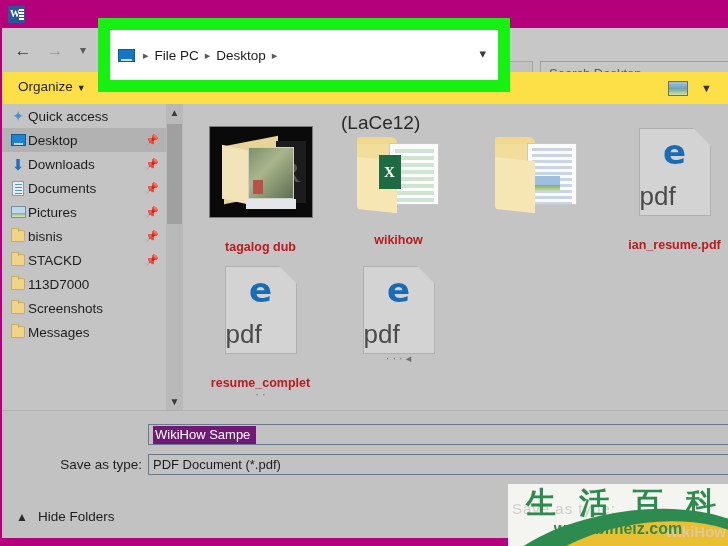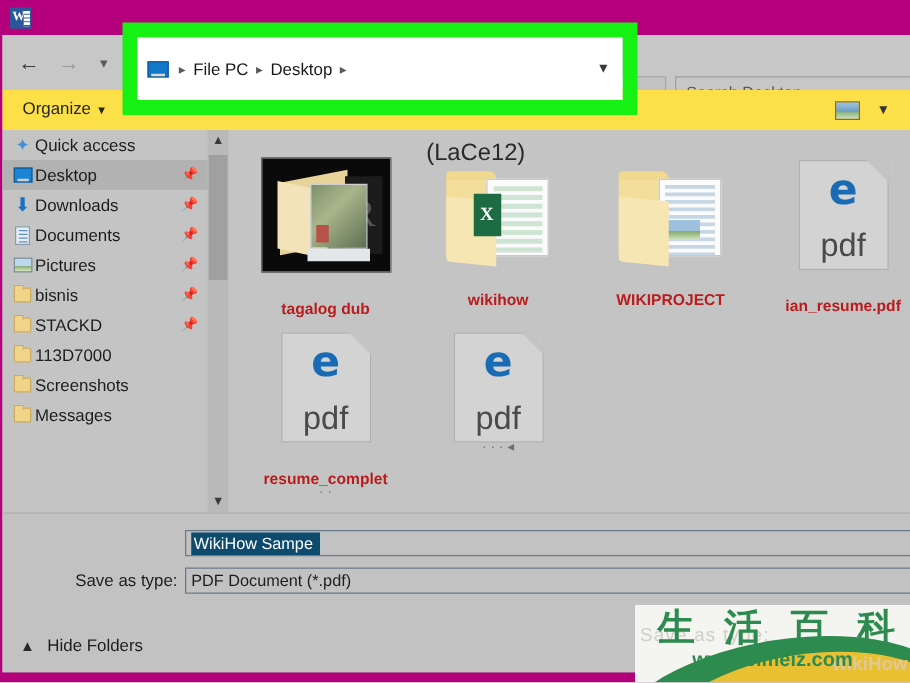--- a/index.html
+++ b/index.html
@@ -499,21 +499,21 @@
     position: absolute; left: 0; right: 0; top: 6px;
     text-align: center;
     color: #1a6bb5;
     font-size: 34px;
     font-weight: bold;
     font-family: "DejaVu Sans", sans-serif;
     line-height: 1;
   }
   .pdf .t {
     position: absolute; left: 0; right: 0; bottom: 6px;
-    text-align: center;
+    text-align: left;
     color: #4a4a4a;
     font-size: 26px;
     font-family: "Liberation Sans", sans-serif;
     line-height: 1;
   }
 
   
   .formarea {
     position: absolute;
     left: 2px; top: 410px;
@@ -541,21 +541,21 @@
     font-size: 13px;
     color: #1d1d1d;
     padding-left: 4px;
     line-height: 19px;
     white-space: nowrap;
     overflow: hidden;
   }
   .field.fname { top: 13px; width: 600px; }
   .field.stype { top: 43px; width: 600px; }
   .sel-text {
-    background: #0c4a6e;
+    background: #701a75;
     color: #ffffff;
     padding: 1px 6px 2px 2px;
   }
 
   .hide-folders {
     position: absolute;
     left: 14px; top: 98px;
     font-size: 13.5px;
     color: #1d1d1d;
     display: flex;
@@ -824,21 +824,20 @@
               <i></i>
               <i></i>
               <i></i>
               <i></i>
               <i></i>
             </div>
           <div class="wp-photo"></div>
         </div>
         <div class="front"></div>
       </div>
-      <div class="label bold">WIKIPROJECT</div>
       <div class="sublabel"></div>
     </div>
 
     <div class="tile" style="left:424px; top:22px;">
       <div class="pdf">
         <div class="e">e</div>
           <div class="t">pdf</div>
       </div>
       <div class="label bold">ian_resume.pdf</div>
       <div class="sublabel"></div>

